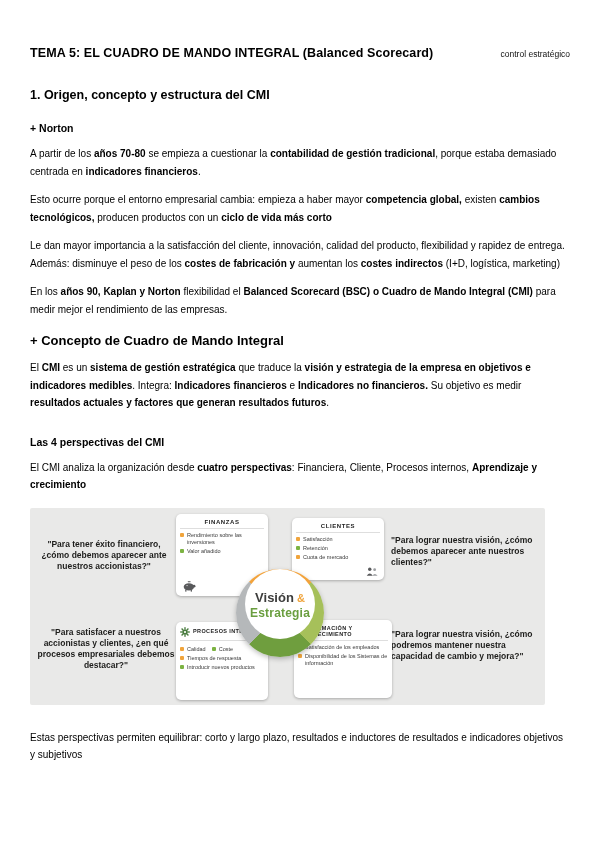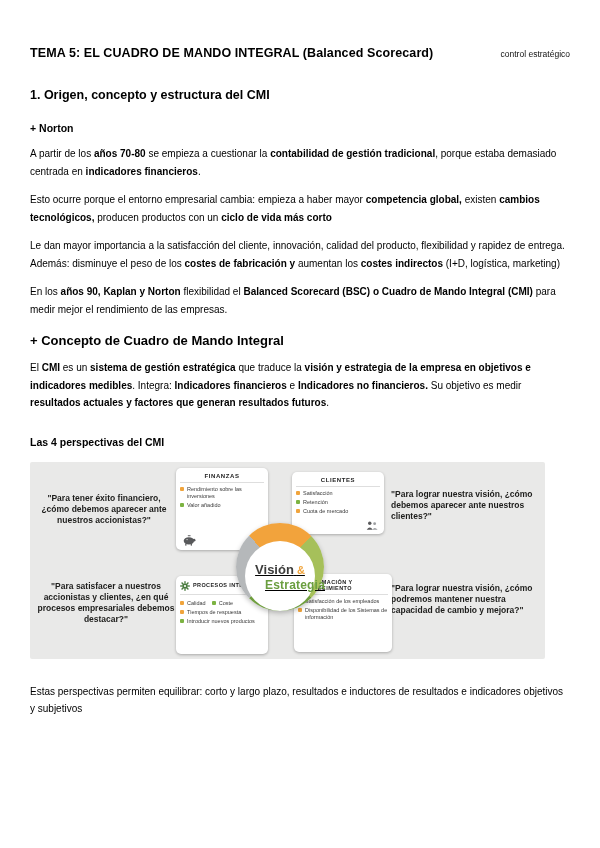--- a/index.html
+++ b/index.html
@@ -43,27 +43,27 @@
   .dot { width:4px; height:4px; border-radius:1px; flex:none; margin-top:1px; }
   .dot.o { background:#f0a43c; }
   .dot.g { background:#7cb342; }
 
   .card-icon { position:absolute; bottom:4px; }
   .c-fin .card-icon { left:6px; }
   .c-cli .card-icon { right:6px; }
 
   .ring { position:absolute; left:206px; top:61px; width:88px; height:88px; border-radius:50%;
           background:conic-gradient(from -45deg, #f2a33c 0 25%, #a6c05a 25% 50%, #6f9e3e 50% 75%, #b5b8ba 75% 100%);
-          display:flex; align-items:flex-end; justify-content:center;
-          box-shadow:0 2px 5px rgba(0,0,0,.25); z-index:5;text-decoration:underline; }
+          display:flex; align-items:flex-start; justify-content:center;
+          box-shadow:0 2px 5px rgba(0,0,0,.25); z-index:5; }
   .ring-inner { width:70px; height:70px; border-radius:50%; background:#ffffff; display:flex; flex-direction:column;
                 align-items:center; justify-content:center; }
   .vw  { font-size:13px; font-weight:bold; color:#3c3c3b; }
   .amp { font-size:11px; font-weight:bold; color:#f0a43c; }
-  .ew  { font-size:12px; font-weight:bold; color:#6a9e3f; letter-spacing:.2px;padding-left:30px; }
+  .ew  { font-size:12px; font-weight:bold; color:#6a9e3f; letter-spacing:.2px; }
 
   p.closing { font-size:10px; line-height:1.75; margin-top:24px; }
 </style>
 </head>
 <body>
 
 <div class="page">
 
   <div class="header-row">
     <div class="doc-title">TEMA 5: EL CUADRO DE MANDO INTEGRAL (Balanced Scorecard)</div>
@@ -78,20 +78,21 @@
   <p class="body"><span>Esto ocurre porque el entorno empresarial cambia: empieza a haber mayor </span><b>competencia global,</b><span> existen </span><b>cambios tecnológicos,</b><span> producen productos con un </span><b>ciclo de vida más corto</b></p>
   <p class="body"><span>Le dan mayor importancia a la satisfacción del cliente, innovación, calidad del producto, flexibilidad y rapidez de entrega. Además: disminuye el peso de los </span><b>costes de fabricación y</b><span> aumentan los </span><b>costes indirectos</b><span> (I+D, logística, marketing)</span></p>
   <p class="body"><span>En los </span><b>años 90, Kaplan y Norton</b><span> flexibilidad el </span><b>Balanced Scorecard (BSC) o Cuadro de Mando Integral (CMI)</b><span> para medir mejor el rendimiento de las empresas.</span></p>
 
   <h3 class="sub2">+ Concepto de Cuadro de Mando Integral</h3>
 
   <p class="body"><span>El </span><b>CMI</b><span> es un </span><b>sistema de gestión estratégica</b><span> que traduce la </span><b>visión y estrategia de la empresa en objetivos e indicadores medibles</b><span>. Integra: </span><b>Indicadores financieros</b><span> e </span><b>Indicadores no financieros.</b><span> Su objetivo es medir </span><b>resultados actuales y factores que generan resultados futuros</b><span>.</span></p>
 
   <h4 class="persp">Las 4 perspectivas del CMI</h4>
 
+  <p class="body"><span>El CMI analiza la organización desde </span><b>cuatro perspectivas</b><span>: Financiera, Cliente, Procesos internos, </span><b>Aprendizaje y crecimiento</b></p>
 
   <div class="diagram">
 
     <div class="quote q-tl">"Para tener éxito financiero, ¿cómo debemos aparecer ante nuestros accionistas?"</div>
     <div class="quote q-tr">"Para lograr nuestra visión, ¿cómo debemos aparecer ante nuestros clientes?"</div>
     <div class="quote q-bl">"Para satisfacer a nuestros accionistas y clientes, ¿en qué procesos empresariales debemos destacar?"</div>
     <div class="quote q-br">"Para lograr nuestra visión, ¿cómo podremos mantener nuestra capacidad de cambio y mejora?"</div>
 
     <div class="card c-fin">
       <div class="ct">FINANZAS</div>

